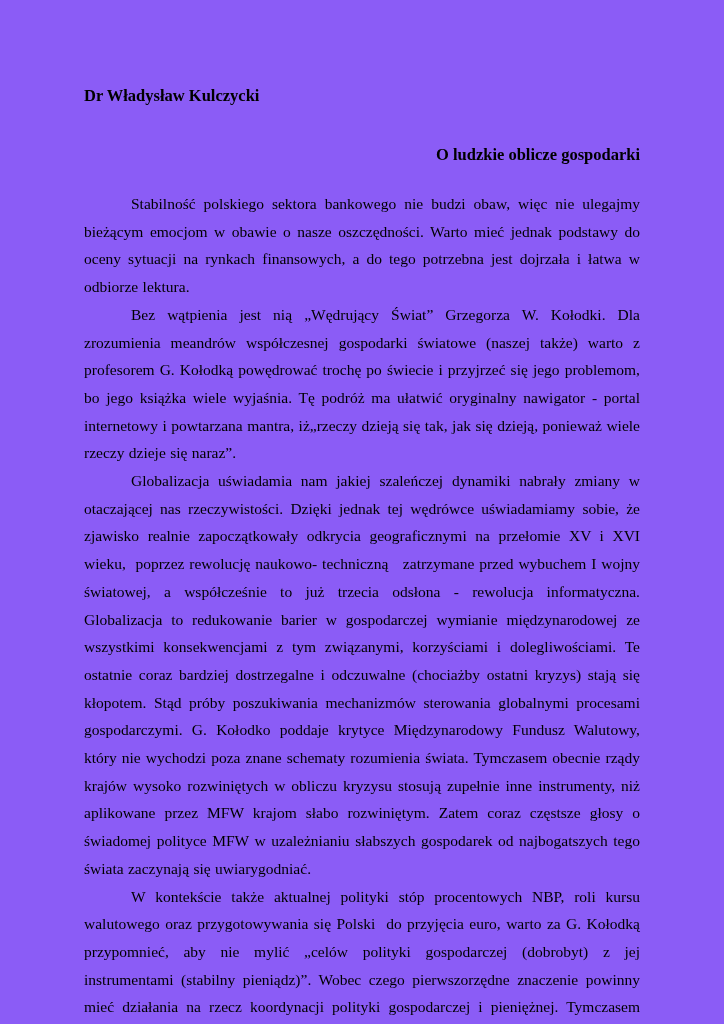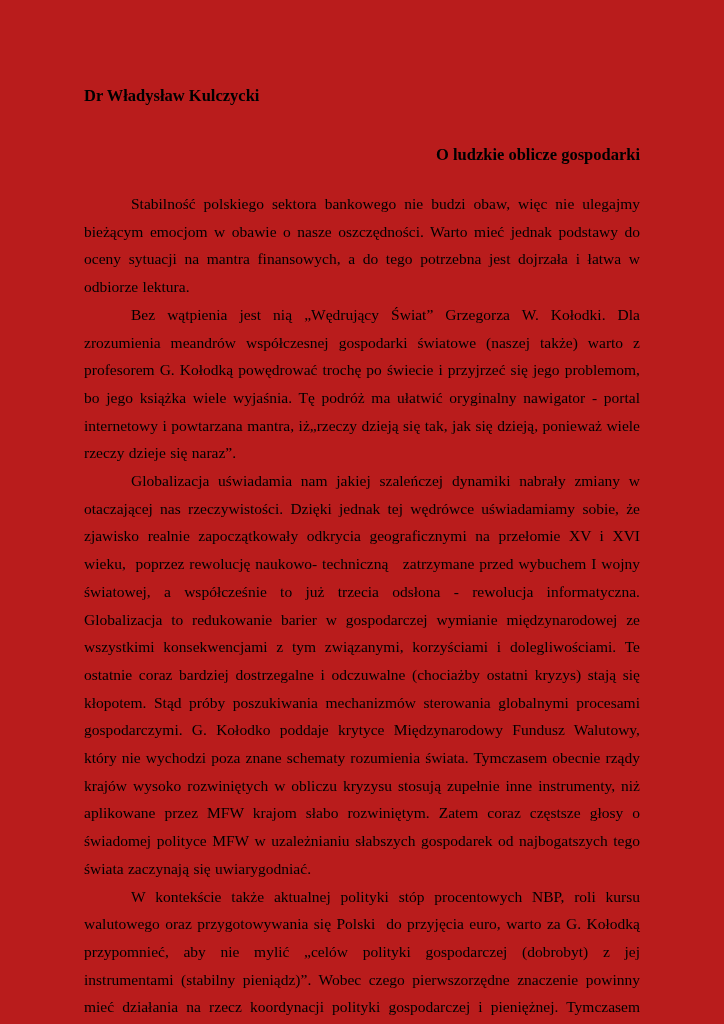--- a/index.html
+++ b/index.html
@@ -8,21 +8,21 @@
     padding: 0;
     background: #ffffff;
   }
   .page {
     position: relative;
     width: 724px;
     height: 1024px;
     box-sizing: border-box;
     margin: 0 auto;
     padding: 86px 84px 0 84px;
-    background: #b91c1c;
+    background: #8b5cf6;
     font-family: "Liberation Serif", "DejaVu Serif", serif;
     color: #000000;
     overflow: hidden;
   }
   .author {
     font-size: 16.5px;
     font-weight: bold;
     line-height: 20px;
     margin: 0;
     text-align: left;
@@ -48,20 +48,20 @@
   }
 </style>
 </head>
 <body>
 
 <div class="page">
   <div class="author">Dr Władysław Kulczycki</div>
 
   <div class="doc-title">O ludzkie oblicze gospodarki</div>
 
-  <p class="body-para">Stabilność polskiego sektora bankowego nie budzi obaw, więc nie ulegajmy bieżącym emocjom w obawie o nasze oszczędności. Warto mieć jednak podstawy do oceny sytuacji na mantra finansowych, a do tego potrzebna jest dojrzała i łatwa w odbiorze lektura.</p>
+  <p class="body-para">Stabilność polskiego sektora bankowego nie budzi obaw, więc nie ulegajmy bieżącym emocjom w obawie o nasze oszczędności. Warto mieć jednak podstawy do oceny sytuacji na rynkach finansowych, a do tego potrzebna jest dojrzała i łatwa w odbiorze lektura.</p>
 
   <p class="body-para">Bez wątpienia jest nią „Wędrujący Świat” Grzegorza W. Kołodki. Dla zrozumienia meandrów współczesnej gospodarki światowe (naszej także) warto z profesorem G. Kołodką powędrować trochę po świecie i przyjrzeć się jego problemom, bo jego książka wiele wyjaśnia. Tę podróż ma ułatwić oryginalny nawigator - portal internetowy i powtarzana mantra, iż„rzeczy dzieją się tak, jak się dzieją, ponieważ wiele rzeczy dzieje się naraz”.</p>
 
   <p class="body-para">Globalizacja uświadamia nam jakiej szaleńczej dynamiki nabrały zmiany w otaczającej nas rzeczywistości. Dzięki jednak tej wędrówce uświadamiamy sobie, że zjawisko realnie zapoczątkowały odkrycia geograficznymi na przełomie XV i XVI wieku, &nbsp;poprzez rewolucję naukowo- techniczną &nbsp; zatrzymane przed wybuchem I wojny światowej, a współcześnie to już trzecia odsłona - rewolucja informatyczna. Globalizacja to redukowanie barier w gospodarczej wymianie międzynarodowej ze wszystkimi konsekwencjami z tym związanymi, korzyściami i dolegliwościami. Te ostatnie coraz bardziej dostrzegalne i odczuwalne (chociażby ostatni kryzys) stają się kłopotem. Stąd próby poszukiwania mechanizmów sterowania globalnymi procesami gospodarczymi. G. Kołodko poddaje krytyce Międzynarodowy Fundusz Walutowy, który nie wychodzi poza znane schematy rozumienia świata. Tymczasem obecnie rządy krajów wysoko rozwiniętych w obliczu kryzysu stosują zupełnie inne instrumenty, niż aplikowane przez MFW krajom słabo rozwiniętym. Zatem coraz częstsze głosy o świadomej polityce MFW w uzależnianiu słabszych gospodarek od najbogatszych tego świata zaczynają się uwiarygodniać.</p>
 
   <p class="body-para justify-last">W kontekście także aktualnej polityki stóp procentowych NBP, roli kursu walutowego oraz przygotowywania się Polski &nbsp;do przyjęcia euro, warto za G. Kołodką przypomnieć, aby nie mylić „celów polityki gospodarczej (dobrobyt) z jej instrumentami (stabilny pieniądz)”. Wobec czego pierwszorzędne znaczenie powinny mieć działania na rzecz koordynacji polityki gospodarczej i pieniężnej. Tymczasem dominuje model, w którym rząd ze swoimi</p>
 </div>
 
 </body></html>

